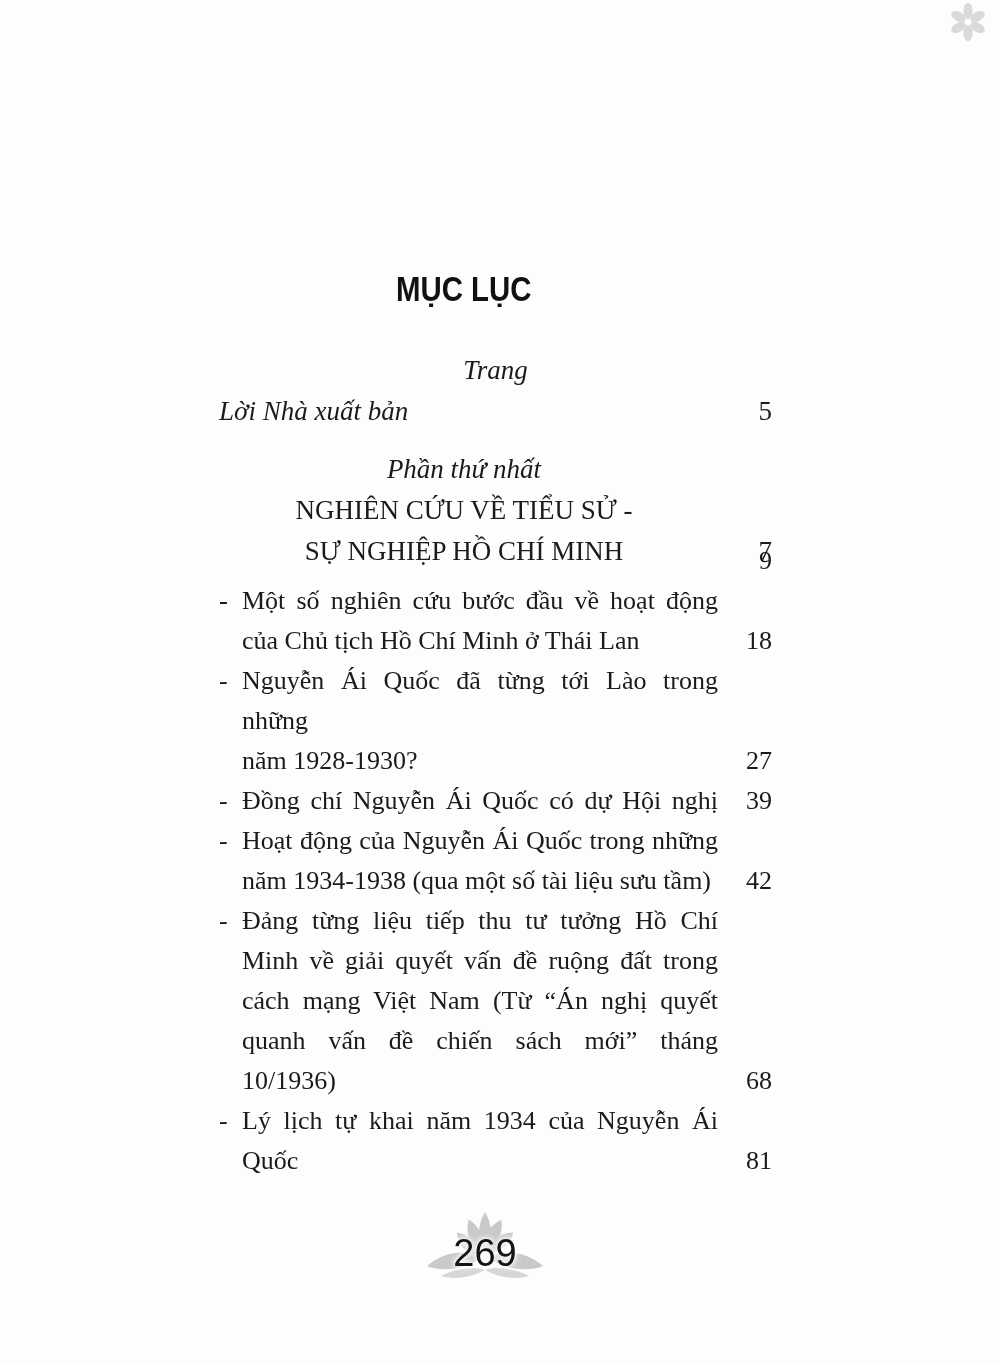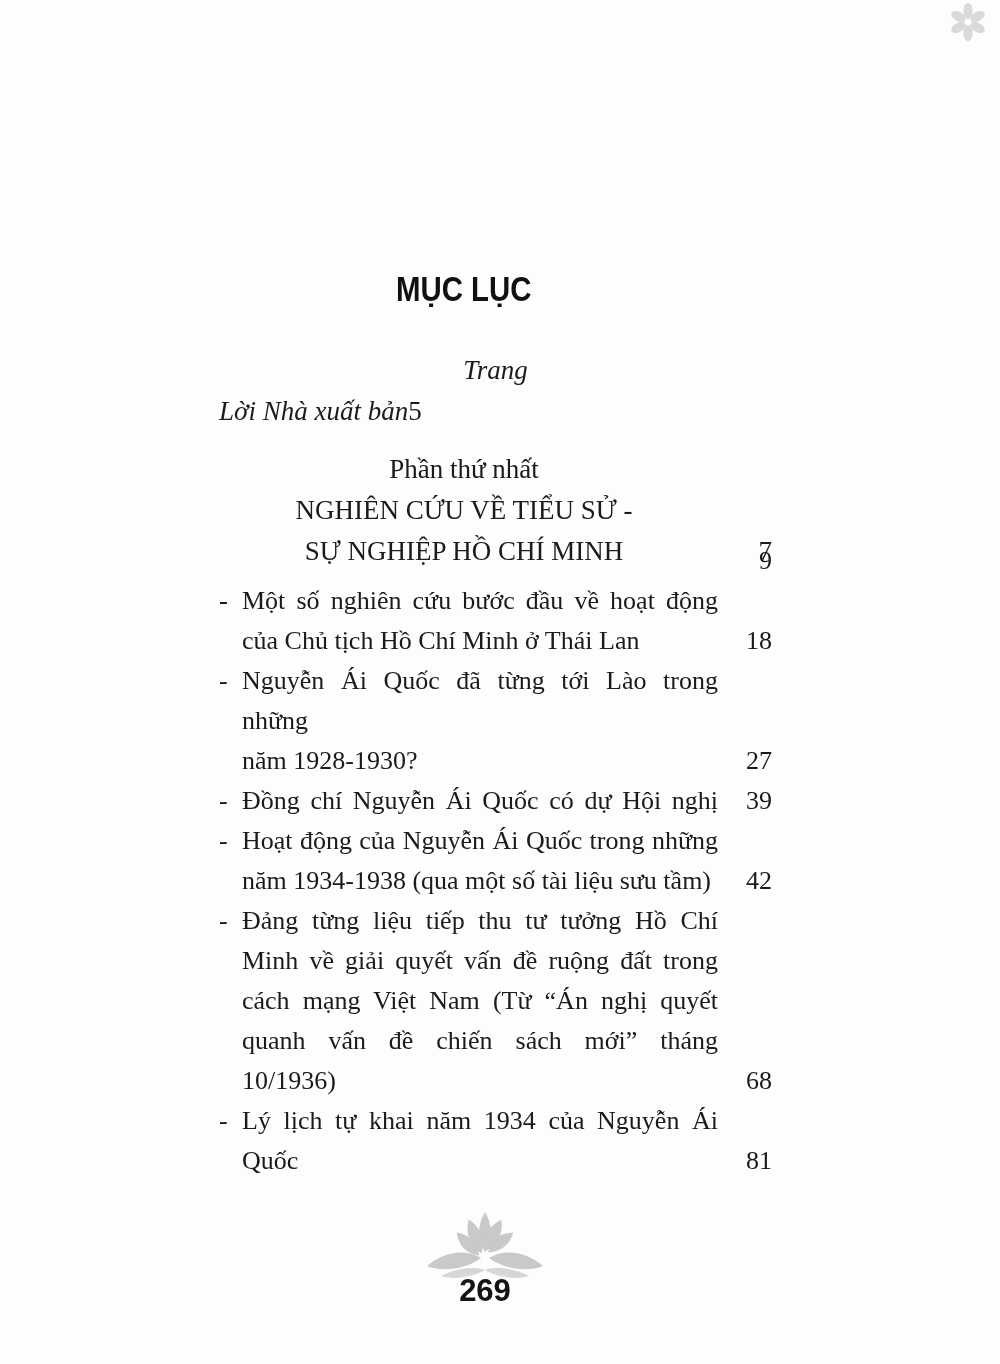--- a/index.html
+++ b/index.html
@@ -13,46 +13,45 @@
 
   .title-row { width:490px; text-align:center; }
   .title-row .title-text {
     display:inline-block; transform:scaleX(0.84); transform-origin:center;
     font-family:"Liberation Sans","DejaVu Sans",sans-serif;
     font-weight:700; font-size:35px; line-height:42px; color:#111;
   }
 
   .trang-row { margin-top:40px; text-align:center; font-style:italic; font-size:27px; line-height:41px; }
 
-  .front-row { display:flex; align-items:baseline; font-size:27px; line-height:41px; }
+  .front-row { display:flex; justify-content:space-between; align-items:baseline; font-size:27px; line-height:41px; }
   .front-label { font-style:italic; }
 
   .section { position:relative; margin-top:17px; font-size:27px; line-height:41px; }
   .section .cline { width:490px; text-align:center; }
-  .part-label { }
+  .part-label { font-style:italic; }
   .section .pagenum { position:absolute; right:0; bottom:0; }
 
   .entries { margin-top:9px; }
   .entry { position:relative; padding-left:23px; font-size:26px; line-height:40px; }
   .entry .dash { position:absolute; left:0; top:0; }
   .entry .lines { width:476px; }
   .entry .line { text-align:justify; }
   .entry .line.stretch { text-align-last:justify; }
   .entry .pagenum { position:absolute; right:0; bottom:0; }
 
   .corner-ornament { position:absolute; left:948px; top:2px; width:40px; height:40px; }
 
   .footer-wrap { position:absolute; left:423px; top:1210px; width:124px; height:76px; }
   .footer-wrap svg { position:absolute; left:0; top:0; }
   .footer-page {
     position:absolute; left:0; top:22px; width:124px; text-align:center;
     font-family:"Liberation Sans","DejaVu Sans",sans-serif;
-    font-weight:700; font-size:31px; color:#141414;
+    font-weight:400; font-size:38px; color:#141414;
     text-shadow:0 0 5px #fdfdfd, 0 0 5px #fdfdfd, 0 0 8px #fdfdfd;
-    margin-top:41px;
   }
 </style>
 </head>
 <body>
 
 <div class="page">
 
   <div class="corner-ornament">
     <svg width="40" height="40" viewBox="0 0 40 40" aria-hidden="true">
       <g fill="#dadada">

